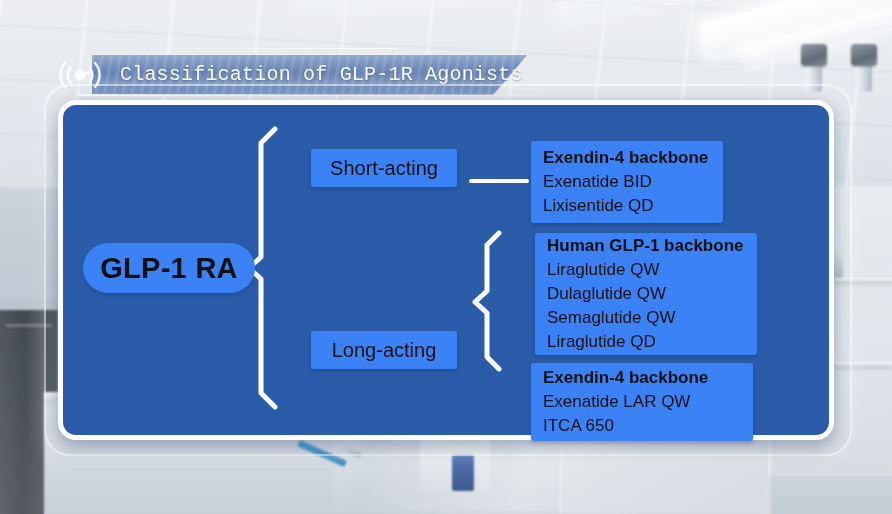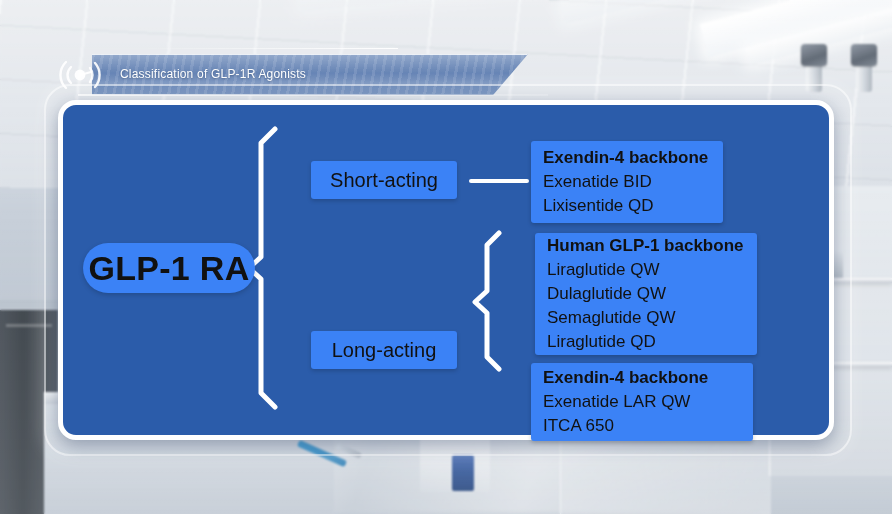--- a/index.html
+++ b/index.html
@@ -167,23 +167,24 @@
     position:absolute; left: 20px; top: 40px; width: 470px; height:2px;
     background: linear-gradient(90deg, rgba(255,255,255,.9), rgba(255,255,255,.25));
   }
   .title-topline{
     position:absolute; left: 90px; top: -6px; width: 250px; height:1px;
     background: linear-gradient(90deg, rgba(255,255,255,.05), rgba(255,255,255,.95));
   }
   .title-text {
     position:absolute; left: 62px; top: 0; height:40px;
     display:flex; align-items:center;
-    color:#ffffff; font-size: 12px; letter-spacing:.2px;
+    color:#ffffff; font-size: 20px; letter-spacing:.2px;
     text-shadow: 0 1px 2px rgba(30,50,80,.45);
     white-space: nowrap;
+    font-family: Liberation Mono, monospace;
   }
   .wave-icon {
     position:absolute; left: 0px; top: -2px; width: 46px; height: 46px;
   }
 
   
   .outer-frame{
     position:absolute; left:44px; top:84px; width:804px; height:368px;
     border: 2px solid rgba(255,255,255,.55);
     border-radius: 26px;
@@ -203,31 +204,31 @@
     position:absolute;
     background:#3b82f6;
     color:#111111;
     box-sizing:border-box;
     display:flex; align-items:center;
   }
   .node-root {
     left: 20px; top: 138px; width: 172px; height: 50px;
     border-radius: 25px;
     justify-content:center;
-    font-size: 34px; font-weight: 700; letter-spacing: .3px;
+    font-size: 29px; font-weight: 700; letter-spacing: .3px;
     box-shadow: 0 2px 5px rgba(0,0,0,.18);
   }
   .node-cat {
     width: 146px; height: 38px;
     border-radius: 3px;
     justify-content:center;
     font-size: 20px; font-weight: 400;
     box-shadow: 0 2px 4px rgba(0,0,0,.18);
   }
-  .cat-short { left: 248px; top: 56px; }
+  .cat-short { left: 248px; top: 44px; }
   .cat-long  { left: 248px; top: 226px; }
 
   .node-list {
     flex-direction: column; align-items:flex-start; justify-content:center;
     border-radius: 3px;
     padding: 7px 10px 7px 12px;
     box-shadow: 0 2px 4px rgba(0,0,0,.2);
   }
   .node-list .ln { font-size: 17px; line-height: 24px; white-space:nowrap; }
   .node-list .ln.bold { font-weight: 700; }

